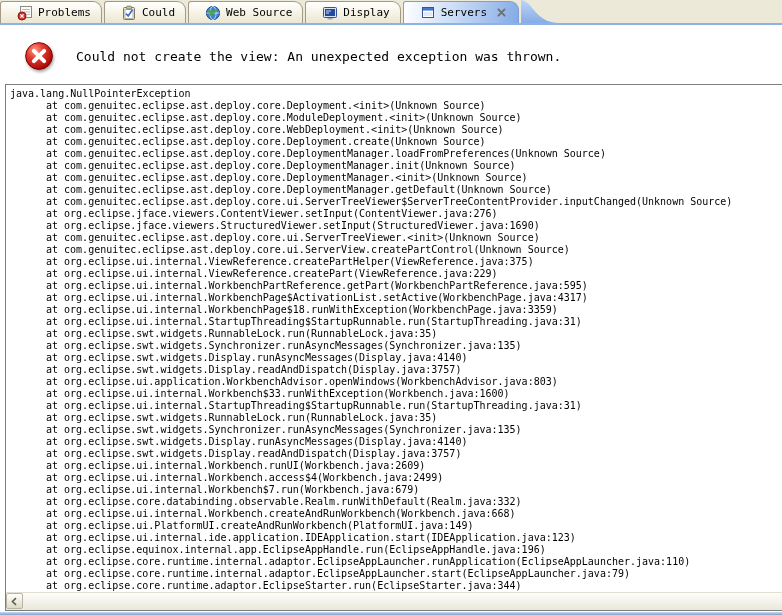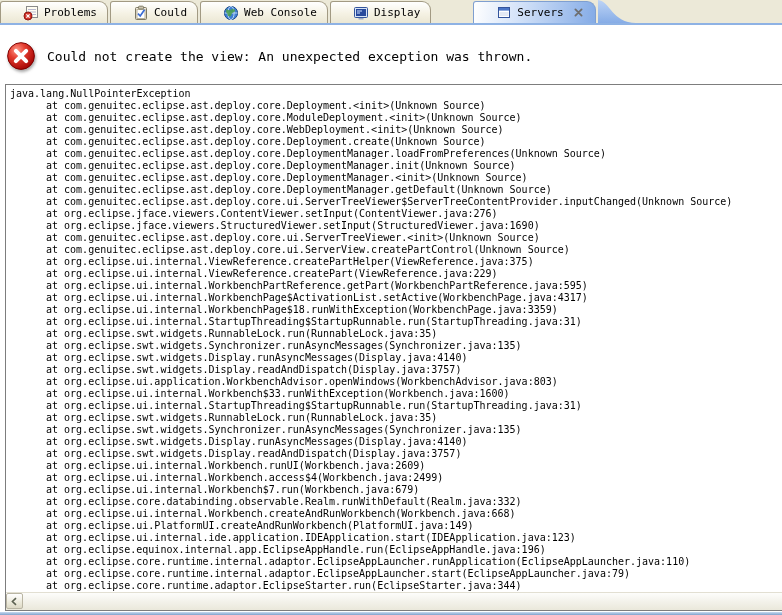--- a/index.html
+++ b/index.html
@@ -2,32 +2,32 @@
 <html><head>
 <meta charset="utf-8">
 <style>
   html,body{margin:0;padding:0;background:#fff;}
   .screen{width:782px;height:615px;position:relative;overflow:hidden;background:#ffffff;
           font-family:"DejaVu Sans Mono", monospace; -webkit-font-smoothing:none;}
   
   .tab-bar{position:absolute;top:0;left:0;right:0;height:23px;background:#ece9d8;
            border-bottom:2px solid #8eb2e4;display:flex;align-items:flex-end;}
   .tab{height:22px;box-sizing:border-box;display:inline-flex;align-items:center;gap:5px;
-       padding:0 10px 0 22px;margin-right:2px;font-size:11px;color:#000;cursor:default;
+       padding:0 10px 0 16px;margin-right:2px;font-size:11px;color:#000;cursor:default;
        background:linear-gradient(#ffffff,#f5f2e4 55%,#ebe7d4);
        border:1px solid #a29a83;border-bottom:none;border-radius:3px 9px 0 0;}
   .tab.active{background:linear-gradient(100deg,#ffffff 0%,#d3e2f8 38%,#84abe6 100%);
-       border-color:#7f9fd0;margin-left:40px;}
+       border-color:#7f9fd0;}
   .tab .icon{width:16px;height:16px;display:inline-block;line-height:0;}
   .tab-close{width:13px;height:13px;display:inline-flex;align-items:center;justify-content:center;
        margin-left:3px;line-height:0;}
   .swoosh{height:23px;line-height:0;}
   
-  .error-banner{position:absolute;top:38px;left:6px;right:0;height:36px;
-       display:flex;align-items:center;gap:10px;}
+  .error-banner{position:absolute;top:38px;left:24px;right:0;height:36px;
+       display:flex;align-items:center;gap:21px;}
   .error-icon{width:31px;height:31px;line-height:0;filter:drop-shadow(1.5px 2px 1.5px rgba(90,90,90,.55));}
   .error-message{font-size:13px;color:#000;white-space:nowrap;}
   
   .trace-box{position:absolute;left:5px;top:84px;right:0;bottom:4px;
        border:1px solid #7d7d7d;border-right:none;background:#fff;}
   .trace{position:absolute;left:0;right:0;top:0;bottom:17px;overflow:hidden;
        padding:3px 0 4px 4px;font-size:10px;line-height:12px;color:#000;white-space:pre;}
   .trace-line{height:12px;}
   .trace-line.indent{padding-left:36px;}
   
@@ -67,21 +67,21 @@
           </svg></span>
         <span>Could</span>
       </div>
       <div class="tab">
         <span class="icon"><svg width="16" height="16" viewBox="0 0 16 16">
             <circle cx="8" cy="8" r="6.6" fill="#3f7fd4" stroke="#1d4c8e"></circle>
             <ellipse cx="8" cy="8" rx="3.1" ry="6.6" fill="none" stroke="#bcd6f2"></ellipse>
             <line x1="1.4" y1="8" x2="14.6" y2="8" stroke="#bcd6f2"></line>
             <path d="M3.2 4.1 Q5.5 6 8 4.6 Q10 3.5 12 4.8 Q12.8 6.5 11 7 Q8.5 7.5 8.5 9.5 Q8.5 11.5 6.5 11.5 Q4.5 11.5 4.5 9.5 Q4.5 8 3 7.2 Z" fill="#4aa04a" opacity="0.85"></path>
           </svg></span>
-        <span>Web Console</span>
+        <span>Web Source</span>
       </div>
       <div class="tab">
         <span class="icon"><svg width="16" height="16" viewBox="0 0 16 16">
             <rect x="1.5" y="2.5" width="13" height="10" rx="1" fill="#d7e4f6" stroke="#33549c"></rect>
             <rect x="3" y="4" width="10" height="7" fill="#27499c"></rect>
             <line x1="4" y1="6" x2="9" y2="6" stroke="#cfe0ff"></line>
             <line x1="4" y1="8" x2="7" y2="8" stroke="#cfe0ff"></line>
             <rect x="5.5" y="13" width="5" height="1.5" fill="#9aa7c4"></rect>
           </svg></span>
         <span>Display</span>

